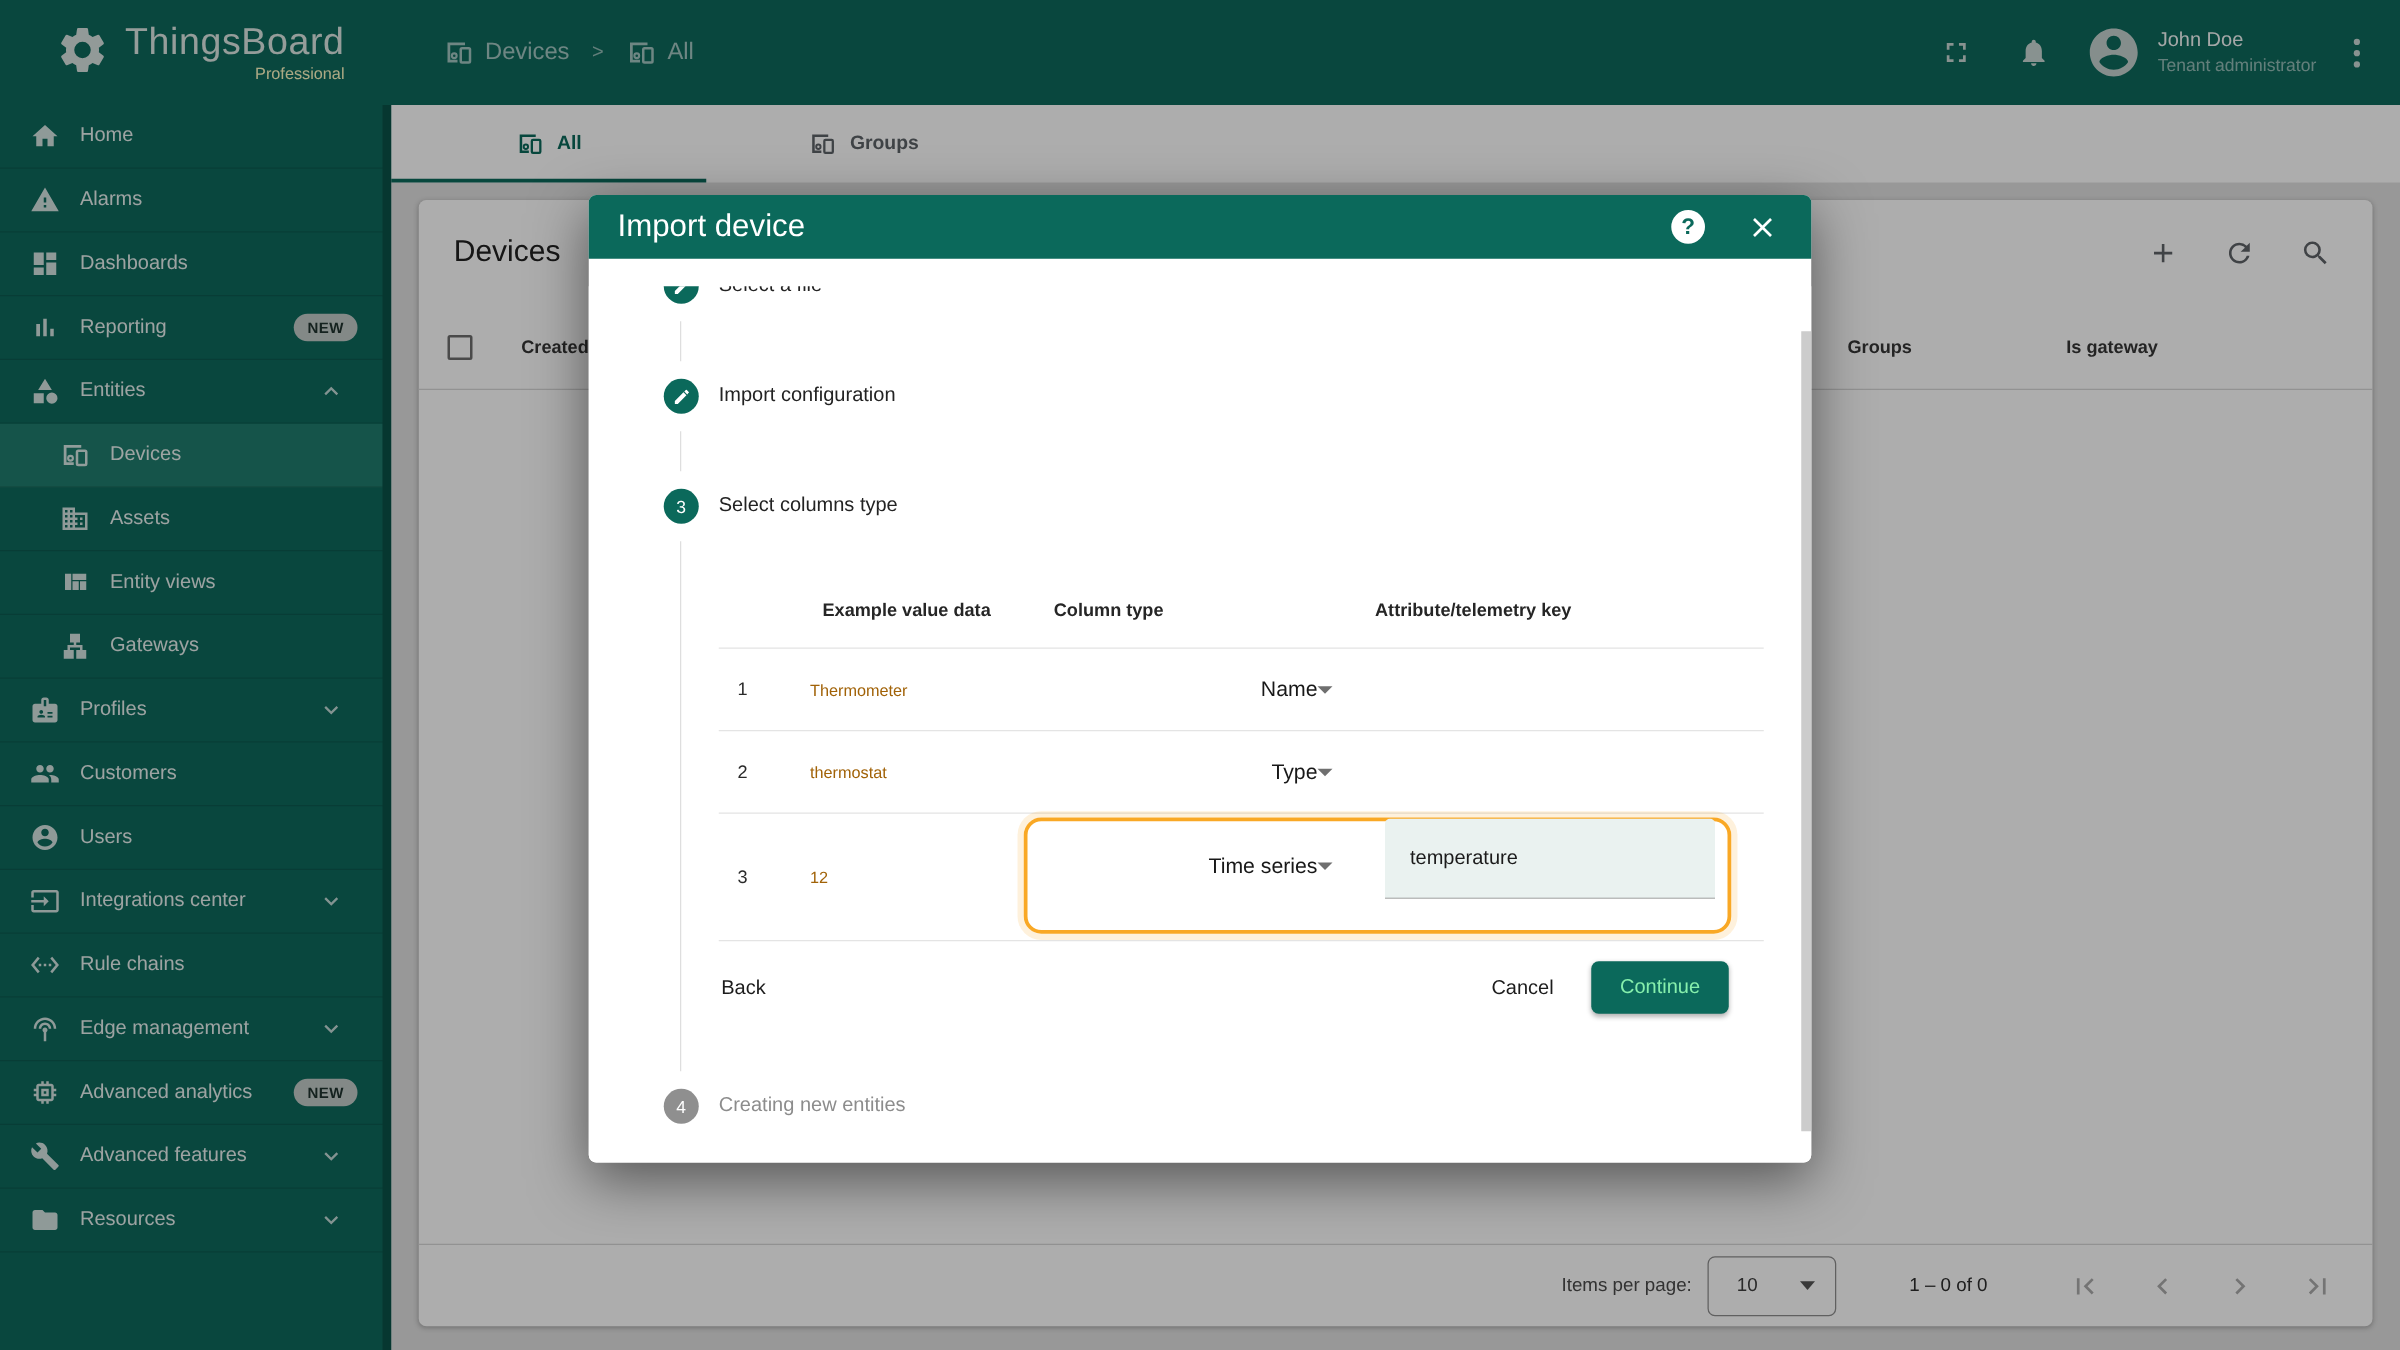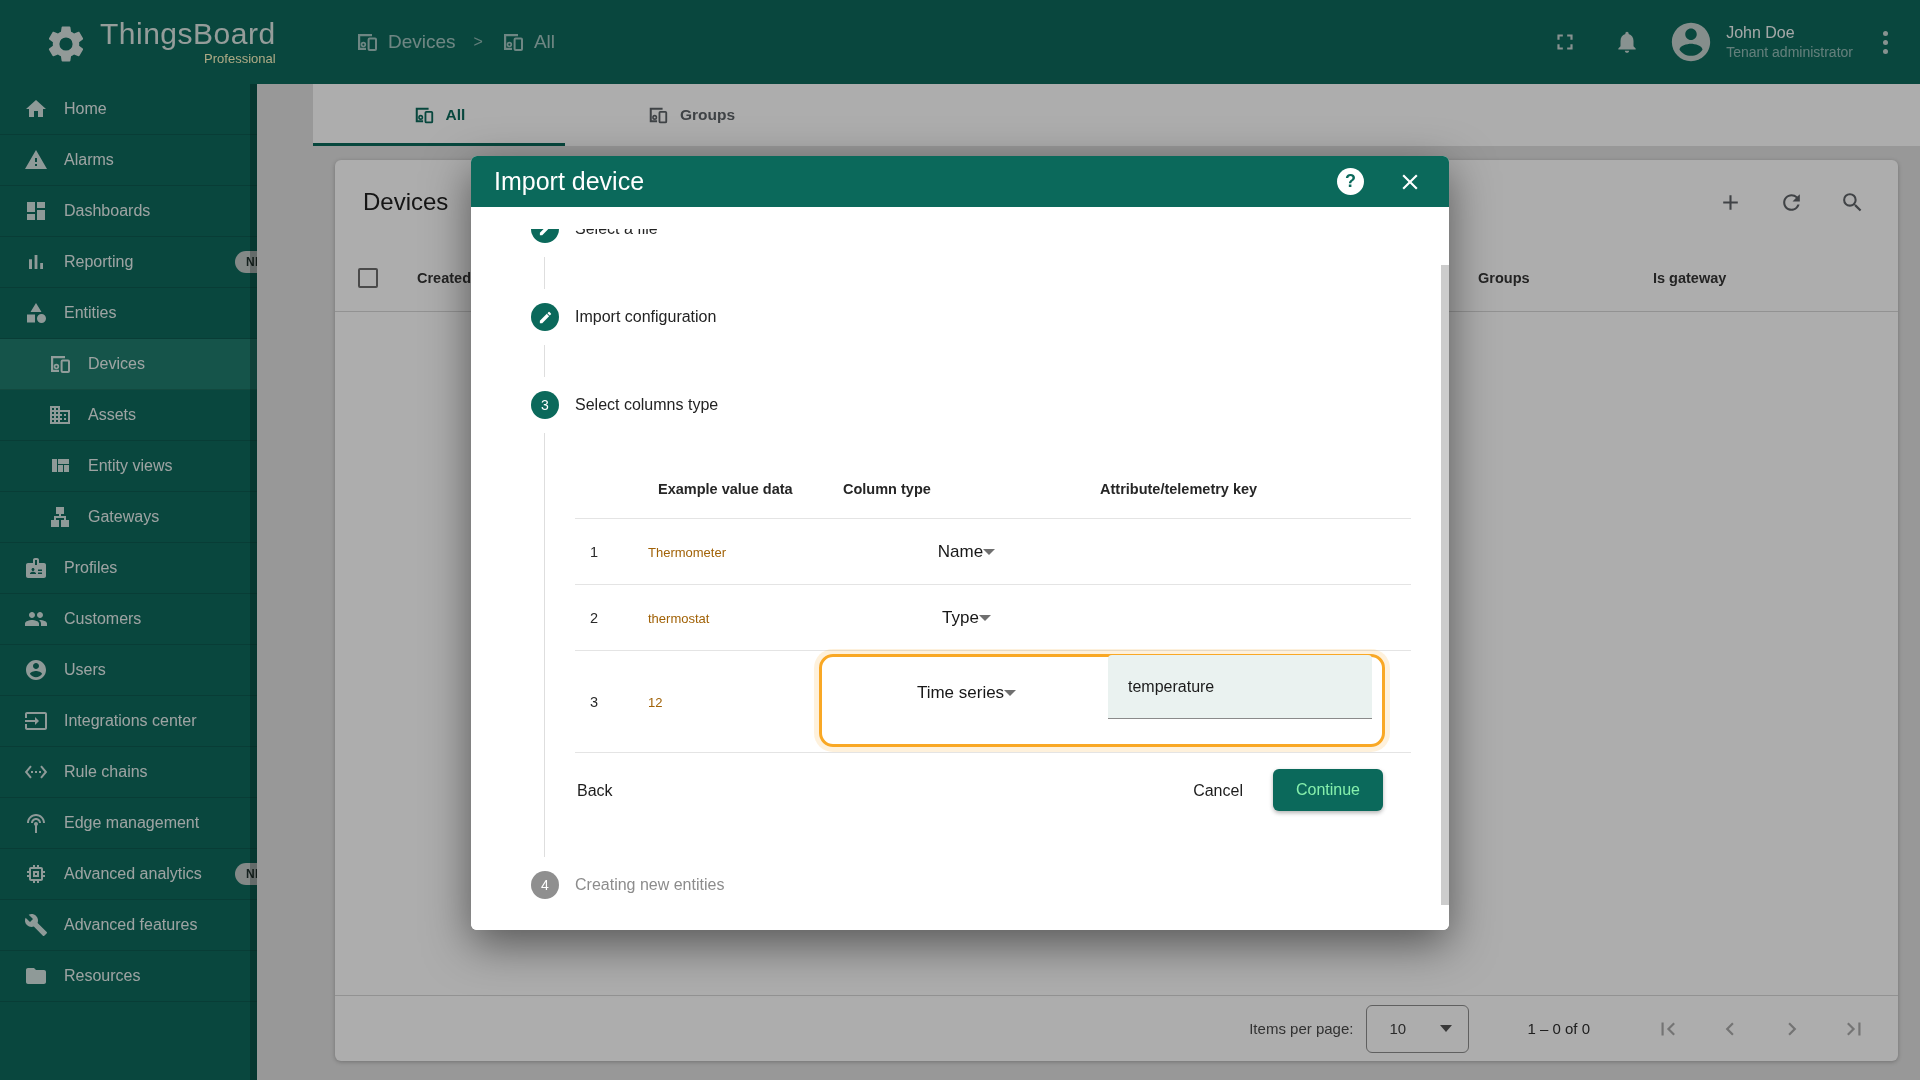--- a/index.html
+++ b/index.html
@@ -10,42 +10,42 @@
   }
   *{margin:0;padding:0;box-sizing:border-box}
   html,body{background:#555}
   .app{position:relative;width:1920px;height:1080px;overflow:hidden;background:#E0E0E0;
        font-family:"Liberation Sans","DejaVu Sans",sans-serif;-webkit-font-smoothing:antialiased}
   svg{display:block}
 
   
   .topbar{position:absolute;left:0;top:0;width:1920px;height:84px;background:var(--sidebar);
           display:flex;align-items:center;z-index:1;color:#fff}
-  .logo-block{width:313px;display:flex;align-items:flex-end;padding-left:44px}
+  .logo-block{width:313px;display:flex;align-items:flex-start;padding-left:44px}
   .logo-gear{width:44px;height:44px;color:#D8E4E1;margin-right:12px}
   .logo-texts{display:flex;flex-direction:column;align-items:flex-end}
   .logo-title{font-size:30px;color:#DCE7E4;letter-spacing:.5px;line-height:32px}
   .logo-sub{font-size:13px;color:#fef9c3;margin-top:1px}
   .breadcrumb{display:flex;align-items:center;margin-left:42px;color:rgba(255,255,255,0.62);font-size:19px;gap:10px}
   .crumb{display:flex;align-items:center;gap:9px;cursor:pointer}
   .crumb .bc-icon{width:24px;height:24px}
   .crumb-sep{font-size:16px;color:rgba(255,255,255,0.55);margin:0 8px}
   .topbar-right{margin-left:auto;display:flex;align-items:center;padding-right:26px}
   .tb-icon{width:26px;height:26px;color:#C9D8D4;cursor:pointer}
   .icon-fullscreen{margin-right:36px}
   .icon-bell{margin-right:28px}
   .avatar{width:46px;height:46px;color:#C4D2CE;margin-right:12px;cursor:pointer}
   .user-texts{display:flex;flex-direction:column;margin-right:24px}
   .user-name{font-size:16px;color:rgba(255,255,255,0.95);line-height:21px}
   .user-role{font-size:14px;color:rgba(255,255,255,0.55);line-height:19px}
   .kebab{display:flex;flex-direction:column;gap:4px;padding:6px;cursor:pointer}
   .kebab i{width:5px;height:5px;border-radius:50%;background:#C9D8D4}
 
   
-  .sidebar{position:absolute;left:0;top:84px;width:257px;height:996px;background:var(--sidebar);z-index:1;overflow:hidden}
+  .sidebar{position:absolute;left:0;top:84px;width:313px;height:996px;background:var(--sidebar);z-index:1;overflow:hidden}
   .sidebar-track{position:absolute;right:0;top:0;width:7px;height:100%;background:rgba(0,0,0,0.22)}
   .nav-item{width:306px;height:51px;display:flex;align-items:center;padding:0 12px 0 24px;
             border-bottom:1px solid rgba(0,0,0,0.13);color:rgba(255,255,255,0.9);font-size:16px;cursor:pointer}
   .nav-item.sub{padding-left:48px}
   .nav-item.selected{background:var(--sidebar-sel)}
   .nav-icon{width:24px;height:24px;margin-right:16px;color:rgba(255,255,255,0.82);flex:none}
   .nav-label{white-space:nowrap}
   .nav-badge{margin-left:auto;margin-right:8px;background:#C1CBC8;color:#20332E;font-size:12px;font-weight:bold;
              padding:4px 11px;border-radius:13px;letter-spacing:.3px}
   .nav-chev{margin-left:auto;margin-right:18px;width:22px;height:22px;color:rgba(255,255,255,0.75)}
@@ -107,22 +107,22 @@
 
   .mtable{position:absolute;left:104px;top:230px;width:836px}
   .mthead{position:relative;height:59px}
   .mthead span{position:absolute;top:22px;font-size:14.5px;font-weight:bold;color:#262626}
   .mh-example{left:83px}.mh-type{left:268px}.mh-key{left:525px}
   .mrow{position:relative;height:66px;border-top:1px solid #E4E4E4}
   .mrow:last-child{border-bottom:1px solid #E4E4E4}
   .mrow.hl{height:103px}
   .c-idx{position:absolute;left:15px;top:50%;transform:translateY(-50%);font-size:14.5px;color:#2A2A2A}
   .c-example{position:absolute;left:73px;top:50%;transform:translateY(-50%);font-size:13px;color:#a16207}
-  .c-select{position:absolute;left:272px;width:245px;top:50%;transform:translateY(-50%);display:flex;
-            align-items:center;justify-content:center;font-size:17px;color:#181818;cursor:pointer}
+  .c-select{position:absolute;left:252px;width:245px;top:50%;transform:translateY(-50%);display:flex;
+            align-items:center;justify-content:flex-end;font-size:17px;color:#181818;cursor:pointer}
   .sel-arrow{width:0;height:0;border-left:6px solid transparent;border-right:6px solid transparent;
              border-top:6px solid #6F6F6F;margin-right:6px}
   .mrow.hl .c-select{top:42px}
   .c-key{position:absolute;left:533px;top:4px;width:264px;height:64px;background:#EAF2F0;
          border:none;border-bottom:1px solid #8A8A8A;border-radius:4px 4px 0 0;padding-left:20px;
          font-size:16px;color:#1B1B1B;font-family:inherit;outline:none}
   .ring{position:absolute;left:244px;top:3px;width:566px;height:93px;border:3.5px solid var(--ring);
         border-radius:14px;box-shadow:0 0 0 5px rgba(249,168,37,0.16);pointer-events:none}
 
   .mbuttons{position:absolute;left:88px;right:66px;top:538px;height:44px;display:flex;align-items:flex-end}

